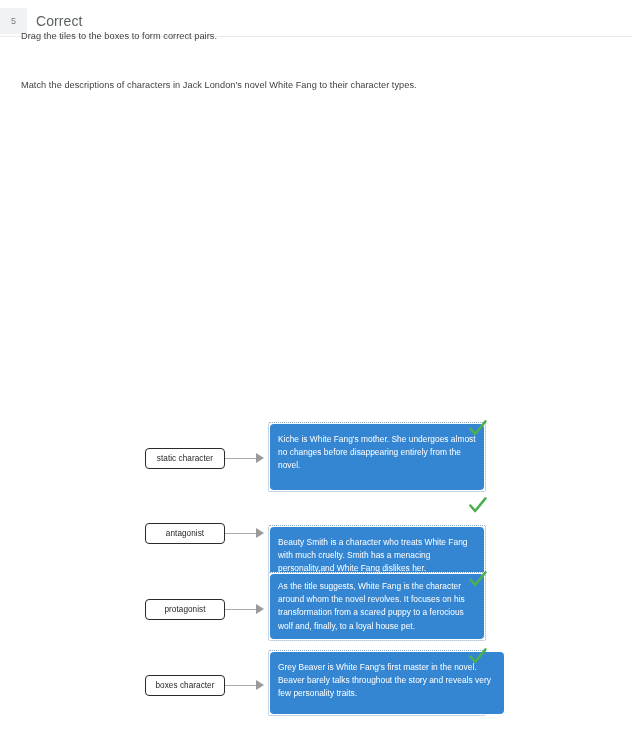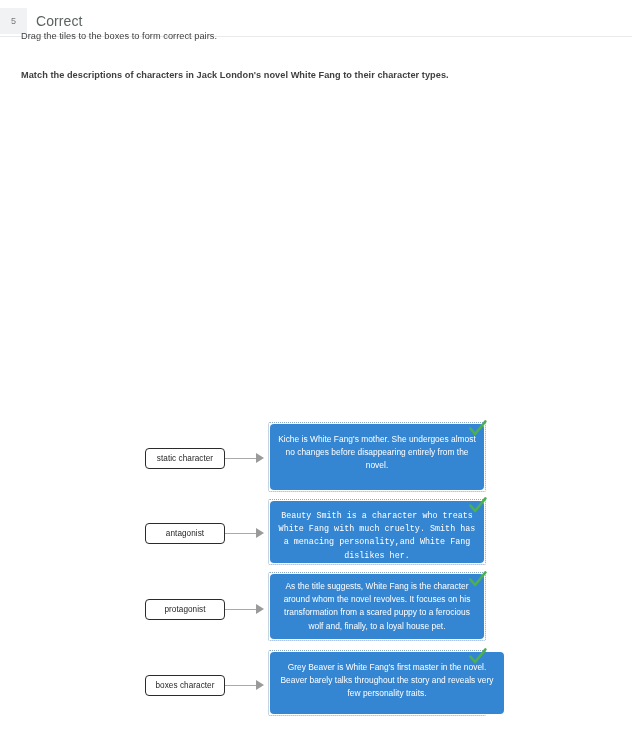--- a/index.html
+++ b/index.html
@@ -56,21 +56,21 @@
   
   .instr {
     position: absolute;
     left: 21px;
     font-size: 9.2px;
     color: #3f3f3f;
     letter-spacing: 0.05px;
     white-space: nowrap;
   }
   .instr-1 { top: 31px; }
-  .instr-2 { top: 70px; font-weight: bold; }
+  .instr-2 { top: 80px; }
 
   
   .match-area {
     position: absolute;
     left: 0; top: 0;
     width: 632px; height: 743px;
   }
 
   .row {
     position: absolute;
@@ -134,21 +134,20 @@
   .tile {
     position: absolute;
     box-sizing: border-box;
     left: 270px;
     width: 214px;
     background: #3586d2;
     border-radius: 4px;
     color: #ffffff;
     font-size: 8.4px;
     line-height: 13.2px;
-    text-align: center;
     padding: 9px 8px 9px 8px;
     letter-spacing: 0.02px;
   }
 
   
   .check {
     position: absolute;
     width: 19px;
     height: 19px;
     pointer-events: none;
@@ -181,21 +180,21 @@
       <path d="M3 12 L9 19 L22 3" fill="none" stroke="#4cb050" stroke-width="3.2" stroke-linecap="round" stroke-linejoin="round"></path>
     </svg>
   </div>
 
   <div class="row" style="top:0;">
     <div class="term" style="left:145px; top:523px;">antagonist</div>
     <div class="connector" style="left:225px; top:528px;">
       <div class="line"></div>
         <div class="head"></div>
     </div>
-    <div class="dropzone" style="top:499px; height:66px;font-family:Liberation Mono, monospace;">
+    <div class="dropzone" style="top:525px; height:66px;">
       <div class="tile" style="left:0px; top:0px; width:214px; height:62px; margin:1px;">Beauty Smith is a character who treats White Fang with much cruelty. Smith has a menacing personality,and White Fang dislikes her.</div>
     </div>
     <svg class="check" style="left:468px; top:496px;" viewBox="0 0 24 24">
       <path d="M3 12 L9 19 L22 3" fill="none" stroke="#4cb050" stroke-width="3.2" stroke-linecap="round" stroke-linejoin="round"></path>
     </svg>
   </div>
 
   <div class="row" style="top:0;">
     <div class="term" style="left:145px; top:599px;">protagonist</div>
     <div class="connector" style="left:225px; top:604px;">

